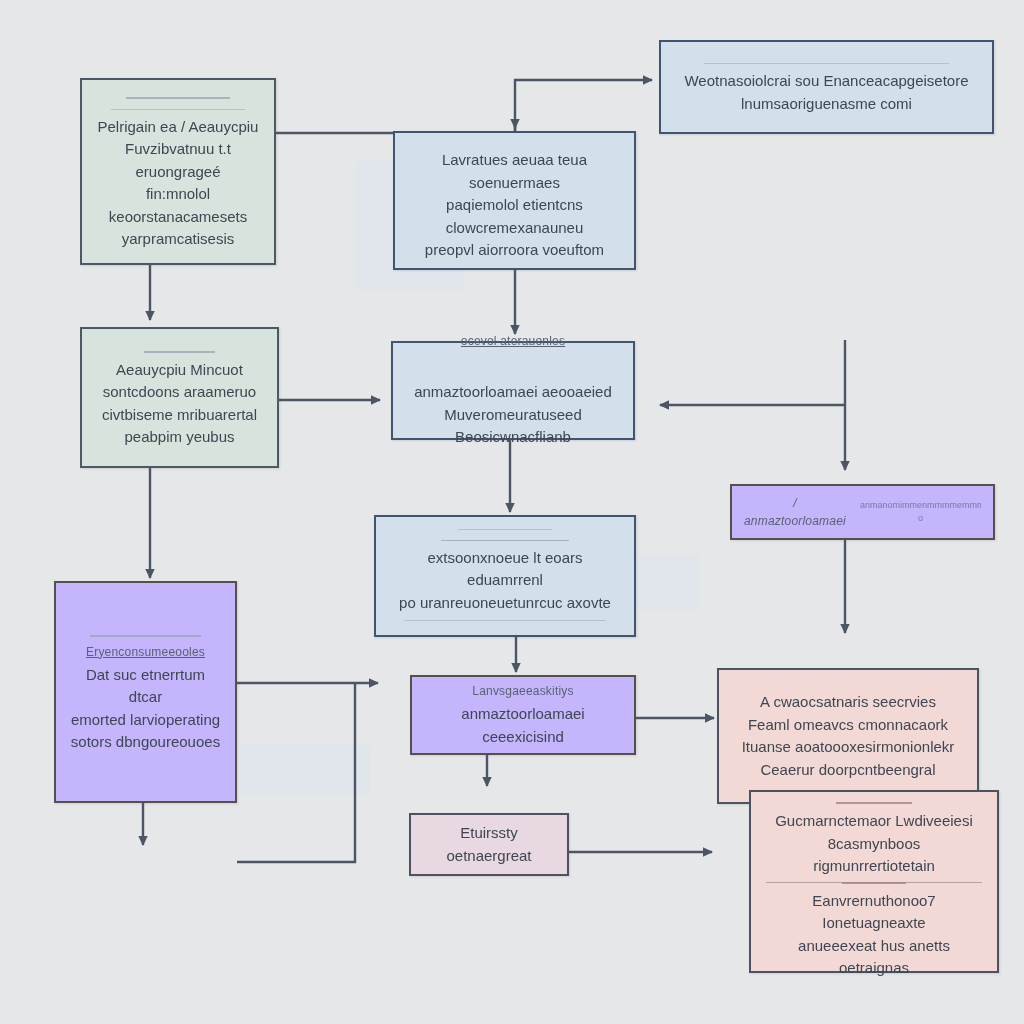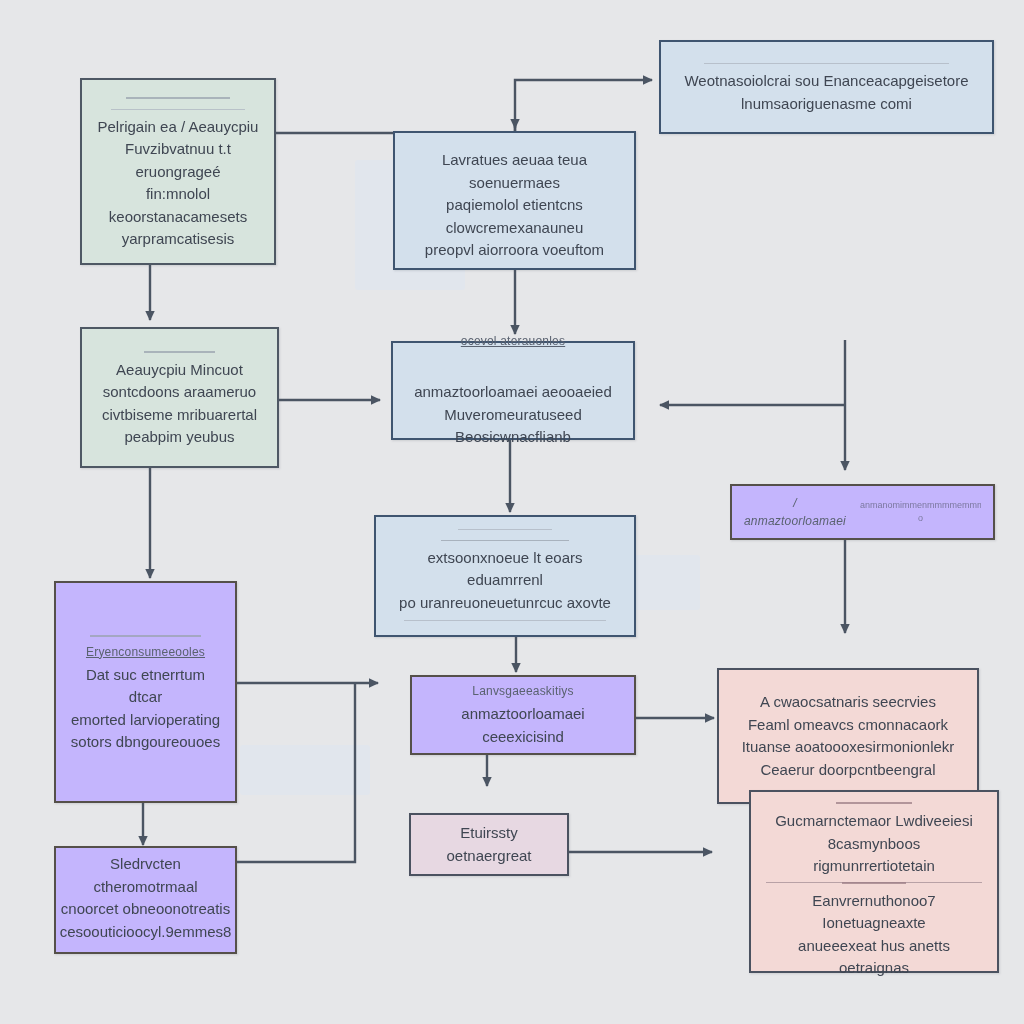--- a/index.html
+++ b/index.html
@@ -212,27 +212,20 @@
     <div class="body" style="white-space:pre-line;">A cwaocsatnaris seecrvies
 Feaml omeavcs cmonnacaork
 Ituanse aoatoooxesirmonionlekr
 Ceaerur doorpcntbeengral</div>
   </div>
 
   <div class="node c-mauve" style="left:409px;top:813px;width:160px;height:63px;">
     <div class="body" style="white-space:pre-line;">Etuirssty oetnaergreat</div>
   </div>
 
-  <div class="node c-beige" style="left:54px;top:846px;width:183px;height:108px;">
-    <div class="rule thin" style="width:78%;"></div>
-    <div class="body" style="white-space:pre-line;">Sledrvcten ctheromotrmaal
-cnoorcet obneoonotreatis
-cesoouticioocyl.9emmes8</div>
-    <div class="rule thin" style="width:34%;margin-top:8px;"></div>
-  </div>
 
   <div class="node c-pink" style="left:717px;top:790px;width:250px;height:183px;
               justify-content:space-around;padding:6px 24px;margin-left:32px;">
     <div class="seg">
       <div class="rule" style="width:38%;background:#9c7d85;"></div>
       <div class="body" style="white-space:pre-line;">Gucmarnctemaor Lwdiveeiesi
 8casmynboos rigmunrrertiotetain</div>
     </div>
     <div class="divider" style="top:50%;"></div>
     <div class="seg">

